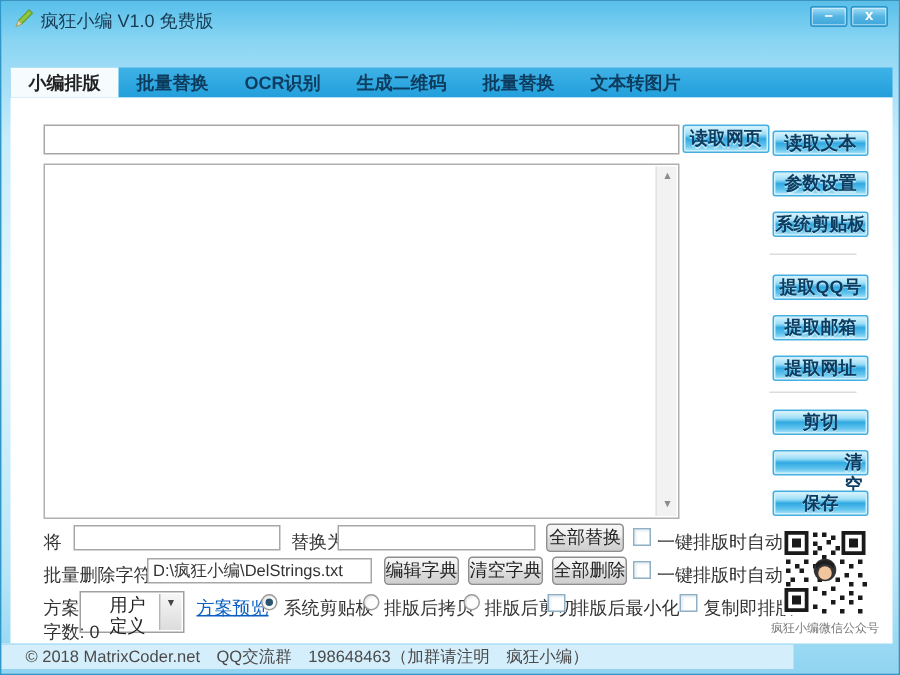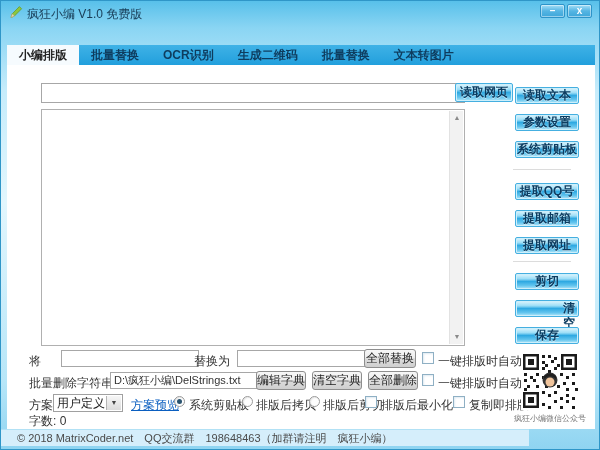--- a/index.html
+++ b/index.html
@@ -27,21 +27,21 @@
     background:linear-gradient(180deg,#3fb2e6,#229fdc); display:flex; align-items:stretch;
   }
   .tab {
     padding:0 12px; font-size:12px; font-weight:bold; color:#0e3c5e;
     display:flex; align-items:center; cursor:default;
   }
   .tab.active { background:#f6fbfe; color:#222; }
   
   .content { position:absolute; left:6px; top:64px; width:588px; height:364px; background:#fff; }
   
-  .abs { position:absolute;margin-left:12px; }
+  .abs { position:absolute; }
   .textbox { border:1px solid #a7a7a7; background:#fff; font-size:12px; padding:1px 3px; color:#333; font-family:"Liberation Sans", sans-serif; }
   .url-input { left:22px; top:18px; width:424px; height:20px; }
   .main-edit { left:22px; top:44px; width:424px; height:237px; border:1px solid #b0b0b0; background:#fff; }
   .scrollbar { position:absolute; right:1px; top:1px; bottom:1px; width:14px; background:#f2f2f2; border-left:1px solid #e2e2e2; }
   .sb-arrow { position:absolute; left:0; width:14px; height:14px; color:#8a8a8a; font-size:7px; text-align:center; line-height:14px; }
   .sb-up { top:0; } .sb-down { bottom:0; }
   
   .cyan-btn {
     position:absolute; width:64px; height:17px; cursor:default;
     border:1px solid #45afe0; border-radius:2px;
@@ -67,22 +67,22 @@
   }
   .radio {
     position:absolute; width:11px; height:11px; border-radius:50%;
     background:#fdfdfd; border:1px solid #9a9a9a; box-shadow:inset 1px 1px 1px #e8e8e8;
   }
   .radio.sel::after {
     content:""; position:absolute; left:2px; top:2px; width:5px; height:5px;
     border-radius:50%; background:#29536f;
   }
   .select {
-    position:absolute; border:1px solid #a0a0a0; background:#fff; height:18px;
-    font-size:12px; color:#222; padding:1px 3px; line-height:14px;
+    position:absolute; border:1px solid #a0a0a0; background:#fff; height:28px;
+    font-size:12px; color:#222; padding:1px 19px; line-height:14px;
   }
   .select .arrow-box {
     position:absolute; right:1px; top:1px; bottom:1px; width:15px;
     background:linear-gradient(#f6f6f6,#dcdcdc); border-left:1px solid #b5b5b5;
     font-size:7px; color:#444; text-align:center; line-height:14px;
   }
   .link { position:absolute; font-size:12px; color:#0b5fc0; text-decoration:underline; cursor:pointer; white-space:nowrap; }
   .qr { position:absolute; left:520px; top:351px; width:58px; height:58px; }
   .qr-caption { position:absolute; left:510px; top:412px; width:78px; font-size:8px; color:#777; text-align:center; white-space:nowrap; }
   .wordcount { position:absolute; left:28px; top:412px; font-size:12px; color:#333; }

